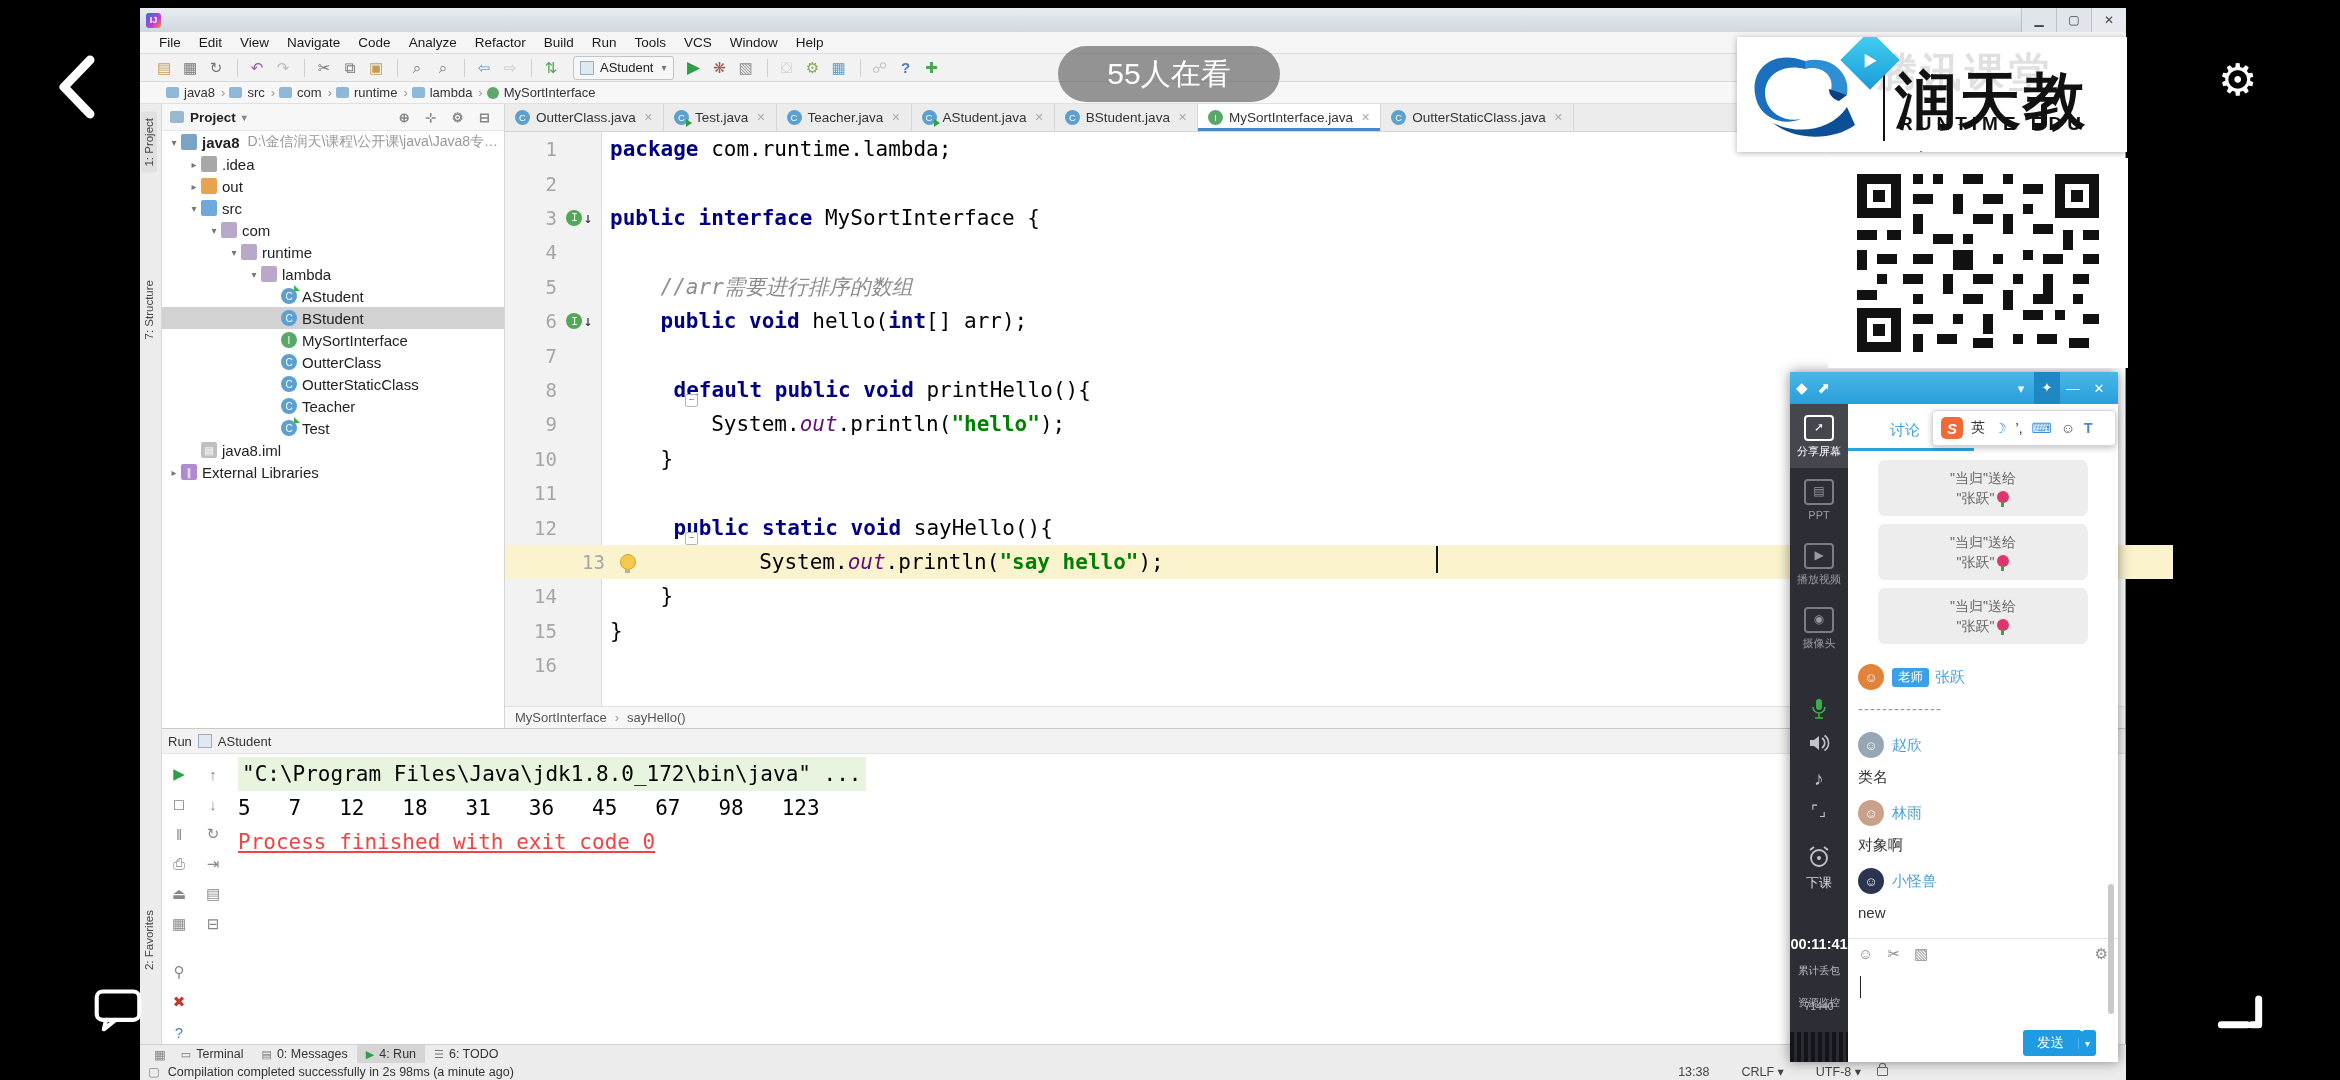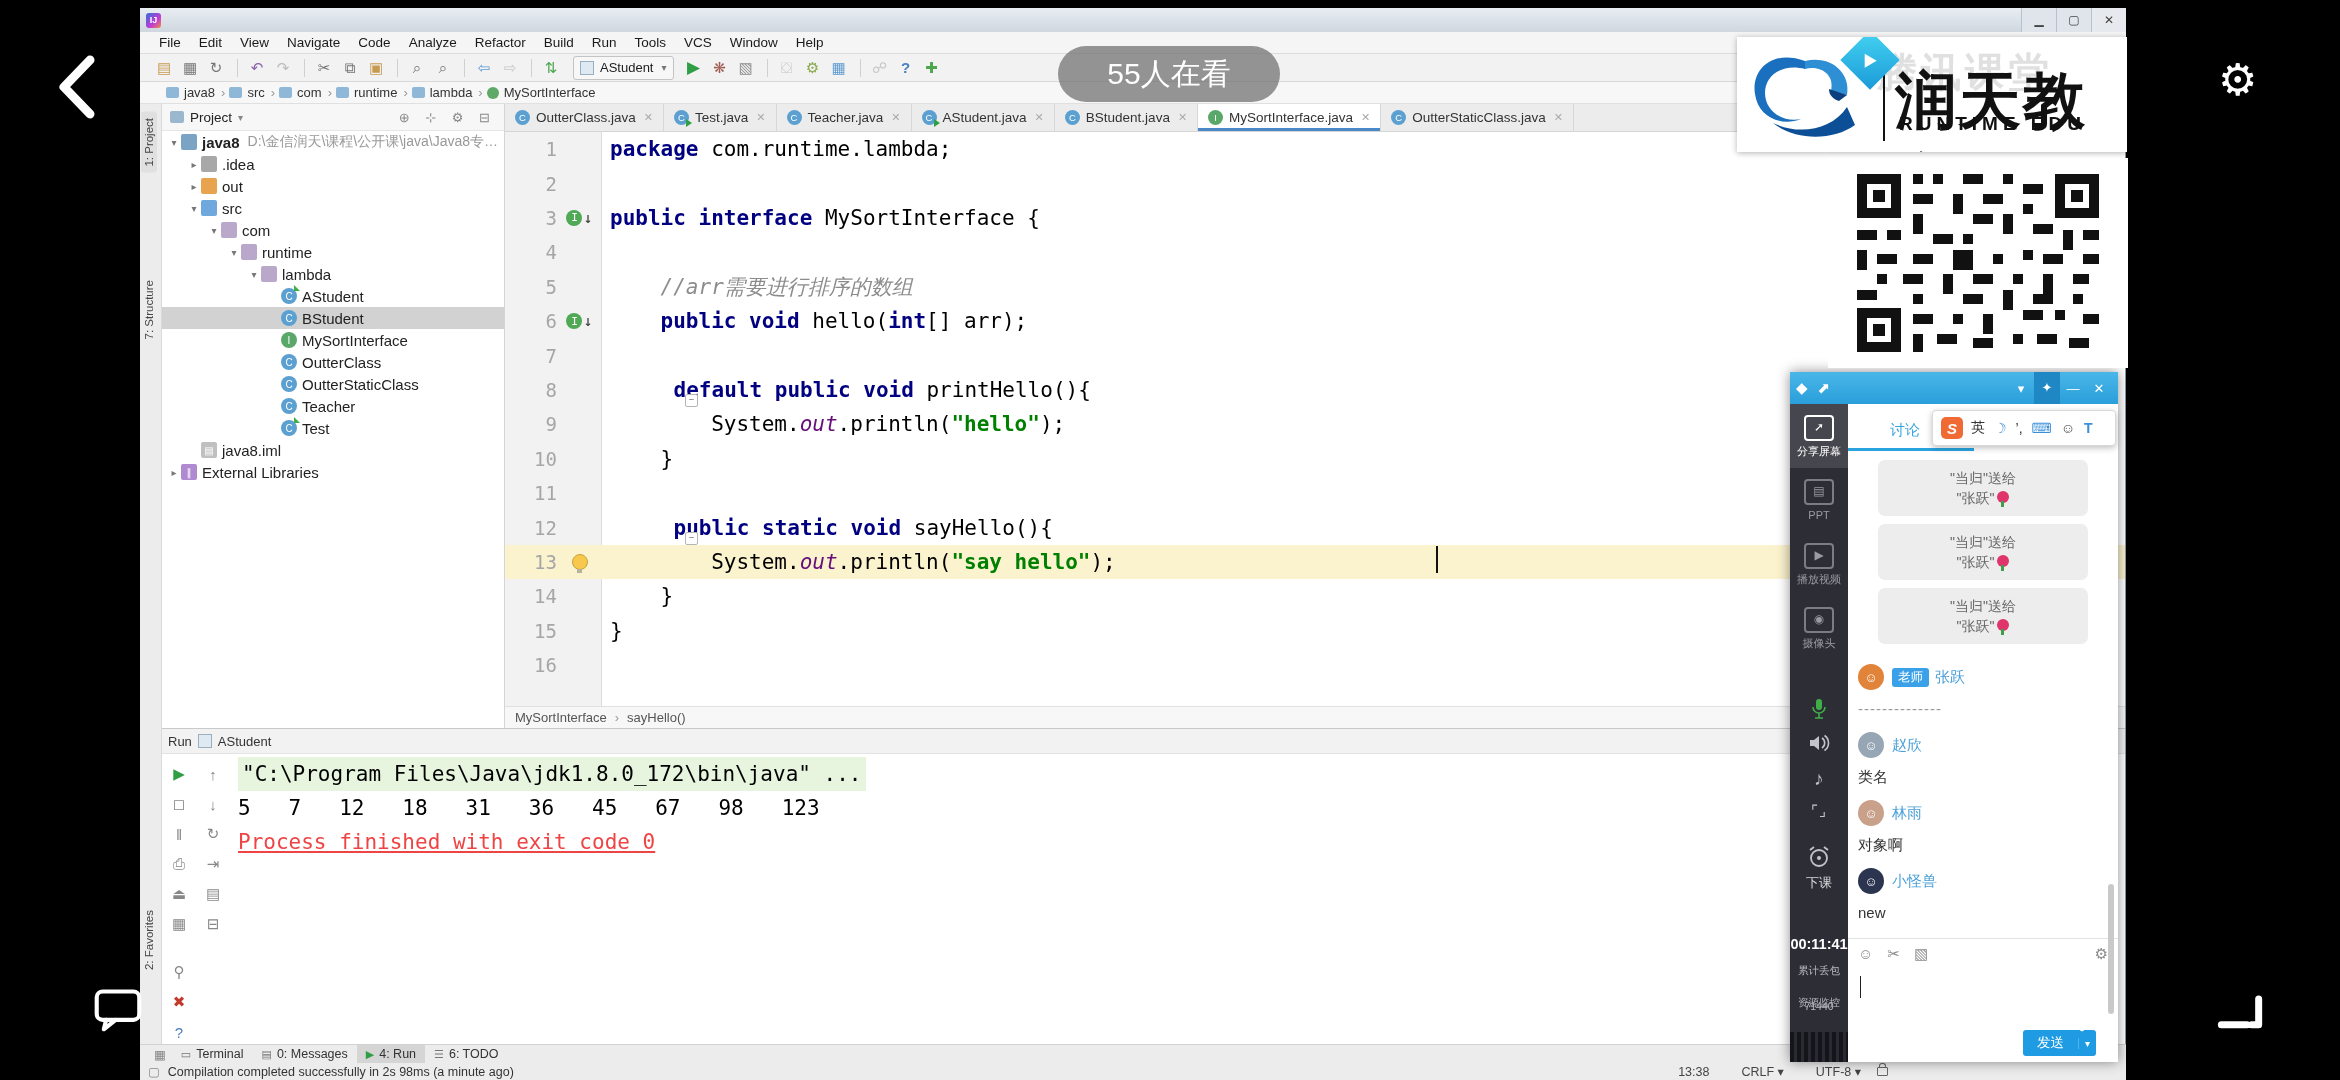--- a/index.html
+++ b/index.html
@@ -31,21 +31,21 @@
   .crumb{display:flex;align-items:center;margin-right:4px;}
   .crumb .cic{width:13px;height:11px;background:#8fb7d8;border-radius:2px;margin-right:5px;}
   .crumb .sep{color:#999;margin-left:6px;}
   
   #stripe{left:140px;top:104px;width:22px;height:940px;background:#ececec;border-right:1px solid #d9d9d9;box-sizing:border-box;}
   .vtab{position:absolute;left:1px;writing-mode:vertical-rl;transform:rotate(180deg);font-size:11.5px;color:#444;
         padding:6px 2px;background:#e0e0e0;border-radius:3px;}
   .vtab.plain{background:none;}
   
   #project{left:162px;top:104px;width:343px;height:624px;background:#fff;border-right:1px solid #d5d5d5;box-sizing:border-box;overflow:hidden;}
-  #project-header{height:26px;display:flex;align-items:center;font-size:13.5px;color:#222;padding:0 8px;background:#f7f7f7;border-bottom:1px solid #e6e6e6;}
+  #project-header{height:26px;display:flex;align-items:center;font-size:13.5px;color:#222;padding:0 8px;background:#f7f7f7;border-bottom:1px solid #e6e6e6;font-weight:bold;}
   #project-header .ph-ic{width:14px;height:12px;background:#9ab7d0;border-radius:2px;margin-right:6px;}
   #project-header .right{margin-left:auto;color:#888;font-size:13px;letter-spacing:6px;}
   .trow{position:relative;height:22px;display:flex;align-items:center;font-size:15px;color:#222;white-space:nowrap;}
   .trow.sel{background:#d2d2d2;}
   .tarrow{width:12px;font-size:10px;color:#777;text-align:center;flex:none;}
   .tico{width:16px;height:16px;flex:none;margin:0 5px 0 1px;border-radius:2px;position:relative;
         display:flex;align-items:center;justify-content:center;font-size:10px;color:#fff;}
   .tico.run::after{content:"";position:absolute;right:-3px;top:-3px;border-left:6px solid transparent;border-bottom:6px solid #3fae49;transform:rotate(90deg);}
   .t-sub{color:#999;margin-left:8px;font-size:14px;overflow:hidden;text-overflow:ellipsis;}
   
@@ -53,21 +53,21 @@
   .etab{display:flex;align-items:center;padding:0 10px;font-size:13.5px;color:#333;border-right:1px solid #d8d8d8;background:#ececec;position:relative;}
   .etab.active{background:#fff;box-shadow:inset 0 -3px 0 #4a88c7;}
   .etab .x{margin-left:8px;color:#aaa;font-size:11px;}
   .cic16{width:15px;height:15px;border-radius:50%;margin-right:6px;font-size:9.5px;color:#fff;display:flex;align-items:center;justify-content:center;position:relative;flex:none;}
   .cls{background:#5ba0d0;} .ifc{background:#59a869;}
   .cic16.run::after{content:"";position:absolute;right:-3px;bottom:-2px;width:0;height:0;border-style:solid;border-width:4px 0 4px 6px;border-color:transparent transparent transparent #2f9e44;}
   #editor-bg{left:505px;top:132px;width:1620px;height:574px;background:#fff;}
   #gutter-bg{left:505px;top:132px;width:97px;height:574px;background:#f2f2f2;border-right:1px solid #dcdcdc;box-sizing:border-box;}
   .code-row{position:absolute;left:505px;width:1620px;height:34.4px;display:flex;align-items:center;
             font-family:"DejaVu Sans Mono","Liberation Mono",monospace;font-size:21px;white-space:pre;}
-  .code-row.cur{background:#fbf2ce;}
+  .code-row.cur{background:#fbf2ce;padding-left:48px;}
   .lnum{width:52px;text-align:right;color:#a6a6a6;font-size:19px;flex:none;}
   .gico{width:45px;flex:none;display:flex;align-items:center;justify-content:center;}
   .iface-dot{width:16px;height:16px;border-radius:50%;background:#4fa955;color:#fff;font-size:11px;display:flex;align-items:center;justify-content:center;}
   .garrow{color:#333;font-size:15px;margin-left:1px;}
   .bulb{width:14px;height:14px;border-radius:50%;background:#f7c84b;border:1px solid #caa23a;position:relative;}
   .bulb::after{content:"";position:absolute;left:4px;bottom:-4px;width:5px;height:4px;background:#b9b39b;}
   .fold{position:absolute;left:588px;width:11px;height:11px;border:1px solid #b5b5b5;background:#fff;color:#777;
         font-size:9px;line-height:9px;text-align:center;border-radius:2px;}
   .ctext{padding-left:8px;}
   .tk-kw{color:#000080;font-weight:bold;} .tk-pl{color:#000;} .tk-cm{color:#8c8c8c;font-style:italic;}

